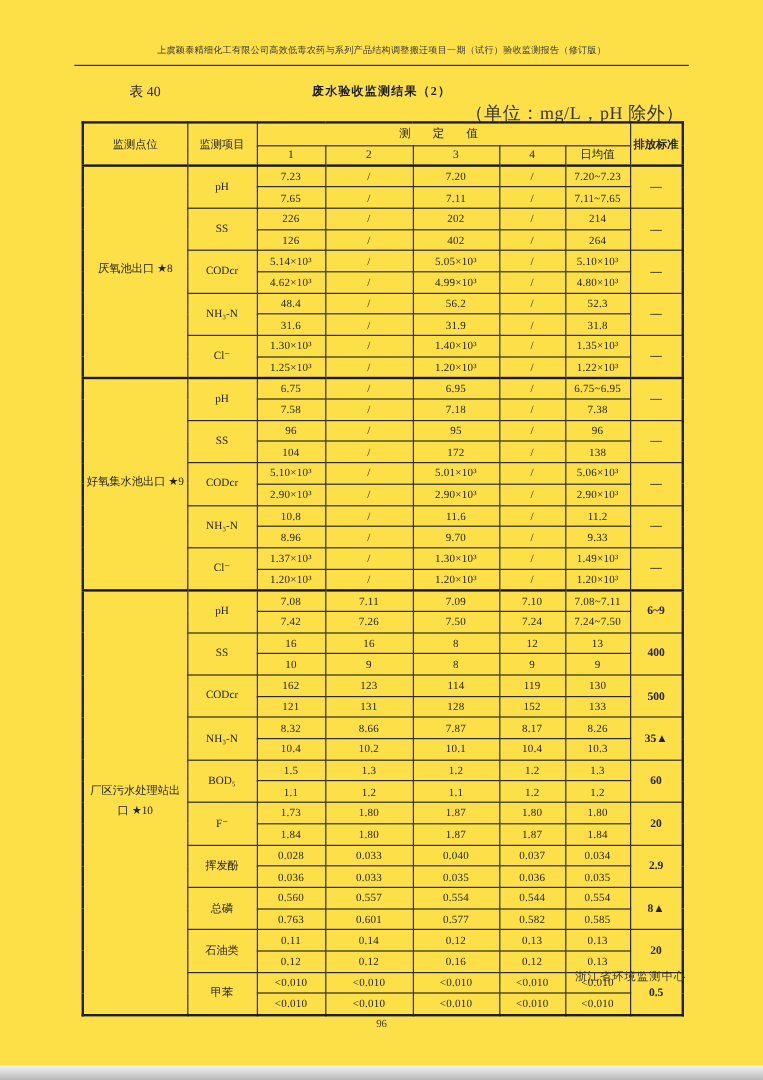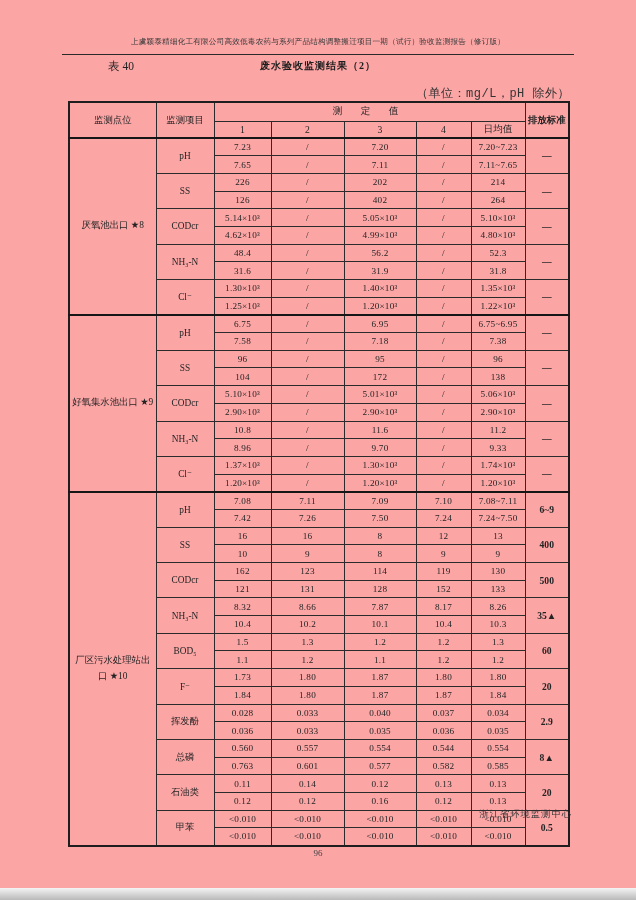--- a/index.html
+++ b/index.html
@@ -1,31 +1,31 @@
 <!DOCTYPE html>
 <html><head>
 <meta charset="utf-8">
 <style>
   * { margin:0; padding:0; box-sizing:border-box; }
   html,body { background:#ffffff; }
   body { font-family:"Liberation Serif","DejaVu Serif","DejaVu Sans",serif; color:#2d2d2d; }
   .page {
-    position:relative; width:636px; height:900px; background:#fca5a5; overflow:hidden;
+    position:relative; width:636px; height:900px; background:#fde047; overflow:hidden;
     filter: blur(0.25px);
   }
   .running-header {
     position:absolute; top:37px; left:62px; width:512px;
     font-size:7.6px; letter-spacing:0.2px; color:#3a3a3a; text-align:center;
     white-space:nowrap; overflow:hidden;
     border-bottom:1.6px solid #2a2a2a; padding-bottom:7px;
   }
-  .title-row { position:absolute; top:59px; left:68px; width:500px; height:16px; }
+  .title-row { position:absolute; top:69px; left:68px; width:500px; height:16px; }
   .table-label { position:absolute; left:40px; top:0; font-size:11.5px; color:#222; }
   .table-title { display:block; text-align:center; font-size:10px; font-weight:bold; color:#1d1d1d; letter-spacing:1px; }
-  .unit-note { position:absolute; top:85px; right:66px; font-size:12px; color:#333; letter-spacing:0.5px;font-family:Liberation Mono, monospace; }
+  .unit-note { position:absolute; top:85px; right:66px; font-size:15px; color:#333; letter-spacing:0.5px; }
 
   table.results {
     position:absolute; top:101px; left:68px; width:500px;
     border-collapse:collapse; table-layout:fixed;
     font-size:9.3px; color:#242424;
   }
   table.results th, table.results td {
     border:1px solid #2b2b2b; text-align:center; vertical-align:middle;
     padding:0 1px; overflow:hidden;
   }
@@ -238,21 +238,21 @@
           <td class="value-cell">9.70</td>
           <td class="value-cell">/</td>
           <td class="value-cell">9.33</td>
         </tr>
         <tr class="item-start">
           <td rowspan="2" class="item-cell">Cl⁻</td>
           <td class="value-cell">1.37×10³</td>
           <td class="value-cell">/</td>
           <td class="value-cell">1.30×10³</td>
           <td class="value-cell">/</td>
-          <td class="value-cell">1.74×10³</td>
+          <td class="value-cell">1.49×10³</td>
           <td rowspan="2" class="std-cell">—</td>
         </tr>
         <tr class="item-sub">
           <td class="value-cell">1.20×10³</td>
           <td class="value-cell">/</td>
           <td class="value-cell">1.20×10³</td>
           <td class="value-cell">/</td>
           <td class="value-cell">1.20×10³</td>
         </tr>
         <tr class="item-start section-start">

